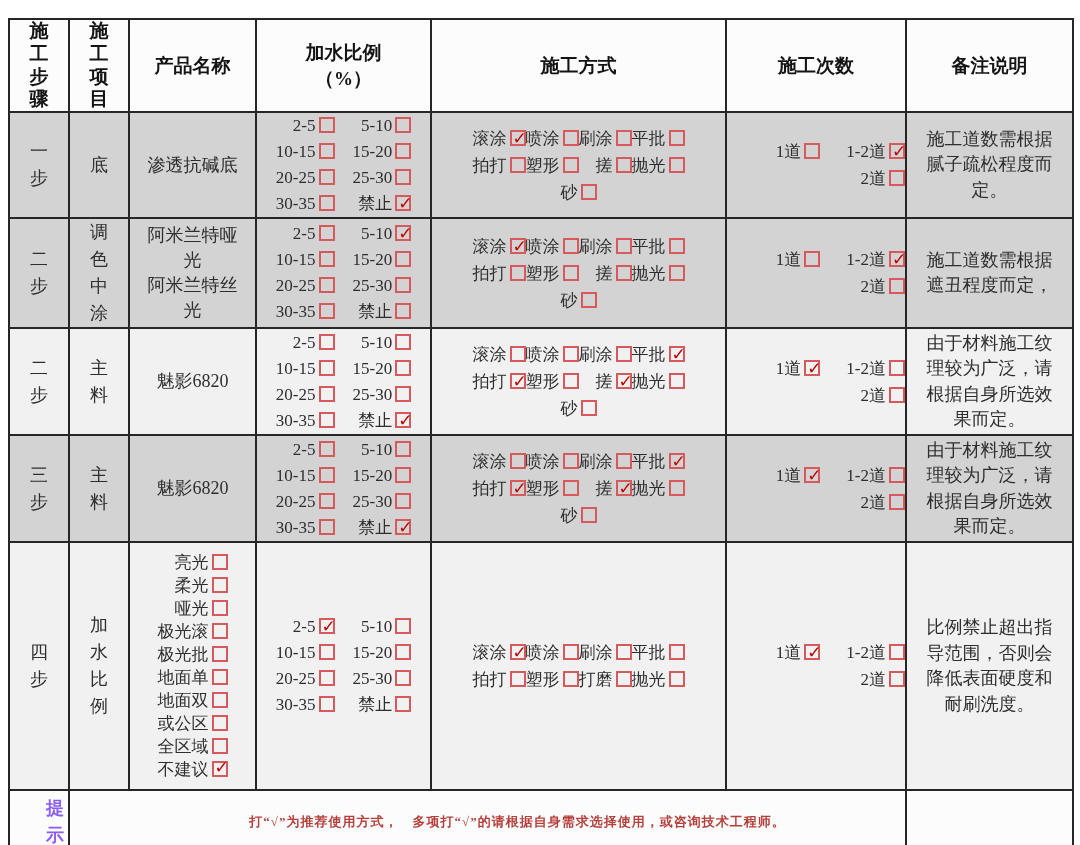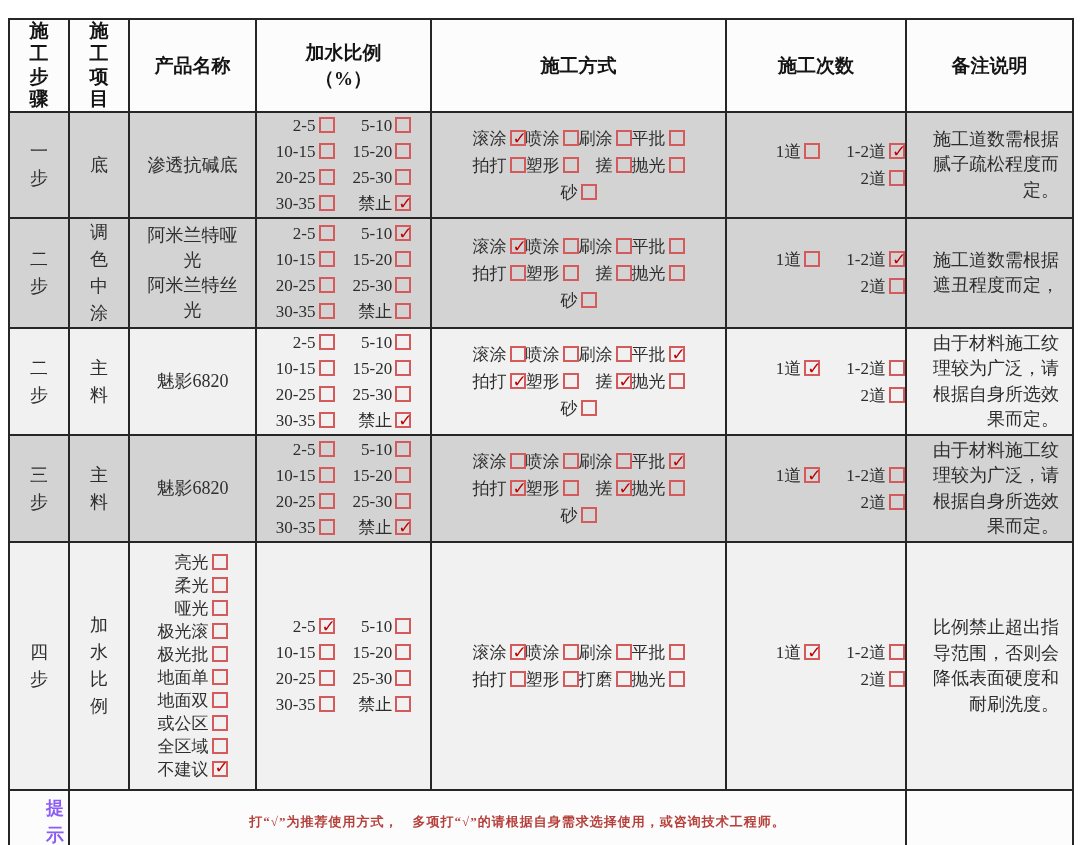--- a/index.html
+++ b/index.html
@@ -55,21 +55,21 @@
 
   .tcell{text-align:right;padding-left:20px;}
   .tline{line-height:27px;font-size:17px;}
   .tline .gap{margin-left:26px;}
 
   .prod-line{max-width:5.2em;margin:0 auto;word-break:break-all;
     line-height:1.4;font-size:18px;}
   .prod-checks{display:inline-block;text-align:right;}
   .pc-line{line-height:23px;font-size:17px;}
 
-  .remark{text-align:right;padding:0 13px;font-size:18px;line-height:1.42;}
+  .remark{text-align:center;padding:0 13px;font-size:18px;line-height:1.42;}
 
   .red{color:#8b5cf6;margin-left:32px;}
   .tips-text{
     text-align:center;padding-left:60px;font-size:13px;color:#b5403b;
     font-weight:bold;letter-spacing:1px;
   }
   tfoot .vtext{font-weight:bold;}
 </style>
 </head>
 <body>

